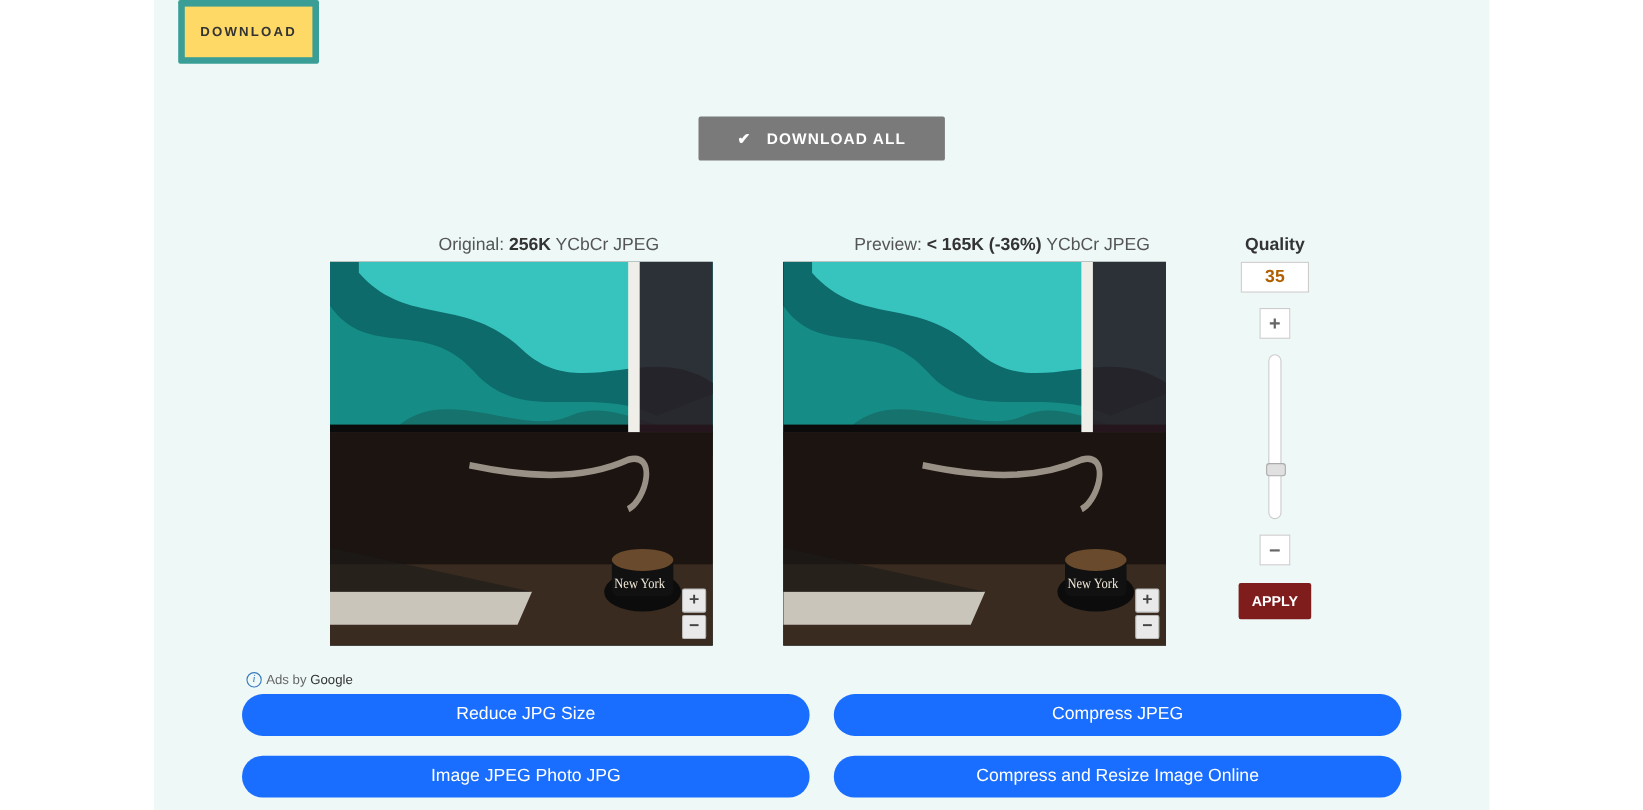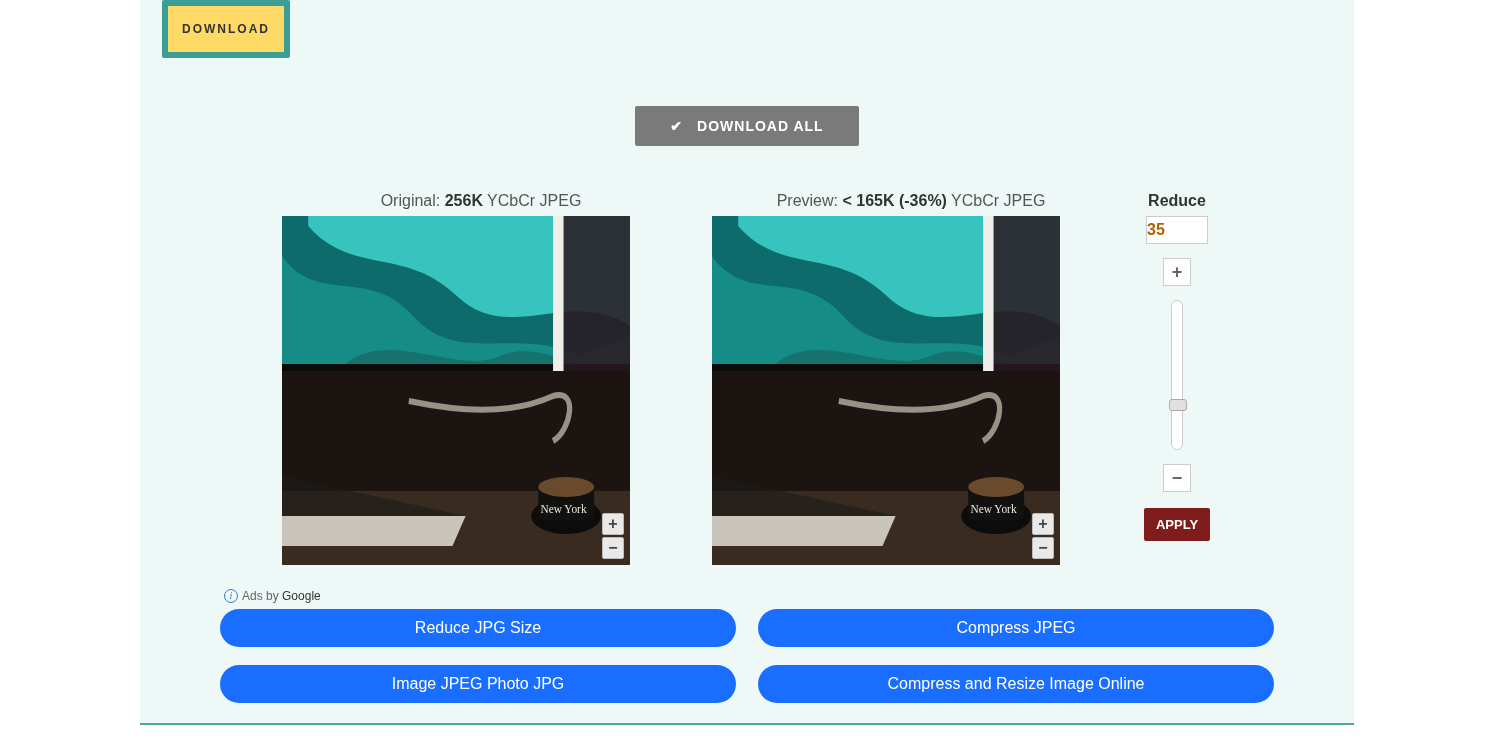--- a/index.html
+++ b/index.html
@@ -7,33 +7,33 @@
 .page { width: 1494px; margin: 0 auto; }
 .main-panel { background: #edf8f7; margin: 0 140px; padding: 0 0 20px 0; border-bottom: 2px solid #4ca8a0; }
 
 .download-box { background: #3a9e96; display: inline-block; padding: 6px; margin-left: 22px; border-radius: 2px; }
 .download-btn { background: #ffd966; color: #333; font-weight: bold; font-size: 12px; letter-spacing: 2px; border: none; padding: 16px 14px; cursor: pointer; }
 
 .download-all-wrap { text-align: center; margin-top: 48px; }
 .download-all-btn { background: #7a7a7a; color: #fff; font-weight: bold; font-size: 14px; letter-spacing: 1px; border: none; padding: 12px 35px; cursor: pointer; border-radius: 2px; }
 .check-icon { margin-right: 14px; display: inline-block; }
 
-.compare-area { display: flex; justify-content: center; gap: 32px; margin-top: 46px; padding: 0 10px; }
+.compare-area { display: flex; justify-content: center; gap: 14px; margin-top: 68px; padding: 0 10px; }
 
 .img-col { width: 398px; }
 .img-label { text-align: center; color: #555; font-size: 16px; margin-bottom: 6px; }
 .img-label b { color: #333; font-weight: bold; }
 .img-box { width: 348px; height: 349px; position: relative; background: #111; overflow: hidden; }
 .img-box svg { display:block; width:100%; height:100%; }
 .zoom-ctrl { position: absolute; right: 6px; bottom: 6px; display: flex; flex-direction: column; gap: 2px; }
 .zoom-btn { width: 22px; height: 22px; background: #e9e9e9; border: 1px solid #bbb; color: #444; font-size: 16px; font-weight: bold; cursor: pointer; display:flex; align-items:center; justify-content:center; border-radius:2px; }
 
 .quality-col { width: 70px; text-align: center; }
 .quality-title { font-weight: bold; color: #333; font-size: 16px; margin-bottom: 6px; }
-.quality-input { width: 62px; height: 28px; border: 1px solid #ccc; color: #b06000; font-weight: bold; font-size: 16px; text-align: left; margin-bottom: 14px; }
+.quality-input { width: 62px; height: 28px; border: 1px solid #ccc; color: #b06000; font-weight: bold; font-size: 16px; text-align: center; margin-bottom: 14px; }
 .square-btn { width: 28px; height: 28px; border: 1px solid #ccc; background: #fff; color: #666; font-size: 18px; font-weight: bold; cursor: pointer; display:inline-flex; align-items:center; justify-content:center; }
 .slider-wrap { height: 150px; display: flex; justify-content: center; align-items: center; margin: 14px 0; }
 .slider-track { width: 12px; height: 150px; background: #fff; border: 1px solid #ccc; border-radius: 6px; position: relative; }
 .slider-thumb { position: absolute; left: -3px; width: 18px; height: 12px; background: #e0e0e0; border: 1px solid #aaa; border-radius: 3px; cursor: pointer; }
 .apply-btn { background: #7f1d1d; color: #fff; font-weight: bold; font-size: 13px; border: none; padding: 9px 12px; cursor: pointer; border-radius: 2px; margin-top: 16px; }
 
 .ads-area { margin-top: 24px; padding: 0 80px; }
 .ads-label { font-size: 12px; color: #666; margin-bottom: 6px; margin-left: 4px; display:flex; align-items:center; gap:4px; }
 .ads-label .info-icon { display:inline-block; width:14px; height:14px; border:1px solid #3a7abf; border-radius:50%; color:#3a7abf; font-size:10px; line-height:12px; text-align:center; font-style:italic; font-family:serif; }
 .ad-grid { display: grid; grid-template-columns: 1fr 1fr; gap: 18px 22px; }
@@ -111,21 +111,21 @@
             <text x="322" y="297" fill="#f0e8d8" font-size="13" font-family="cursive" text-anchor="middle">New York</text>
           </svg>
           <div class="zoom-ctrl">
             <button class="zoom-btn">+</button>
             <button class="zoom-btn">−</button>
           </div>
         </div>
       </div>
 
       <div class="quality-col">
-        <div class="quality-title">Reduce</div>
+        <div class="quality-title">Quality</div>
         <input class="quality-input" value="35" style="">
         <div><button class="square-btn">+</button></div>
         <div class="slider-wrap">
           <div class="slider-track">
             <div class="slider-thumb" id="slider-thumb" style="top: 97.98px;"></div>
           </div>
         </div>
         <div><button class="square-btn">−</button></div>
         <button class="apply-btn">APPLY</button>
       </div>

